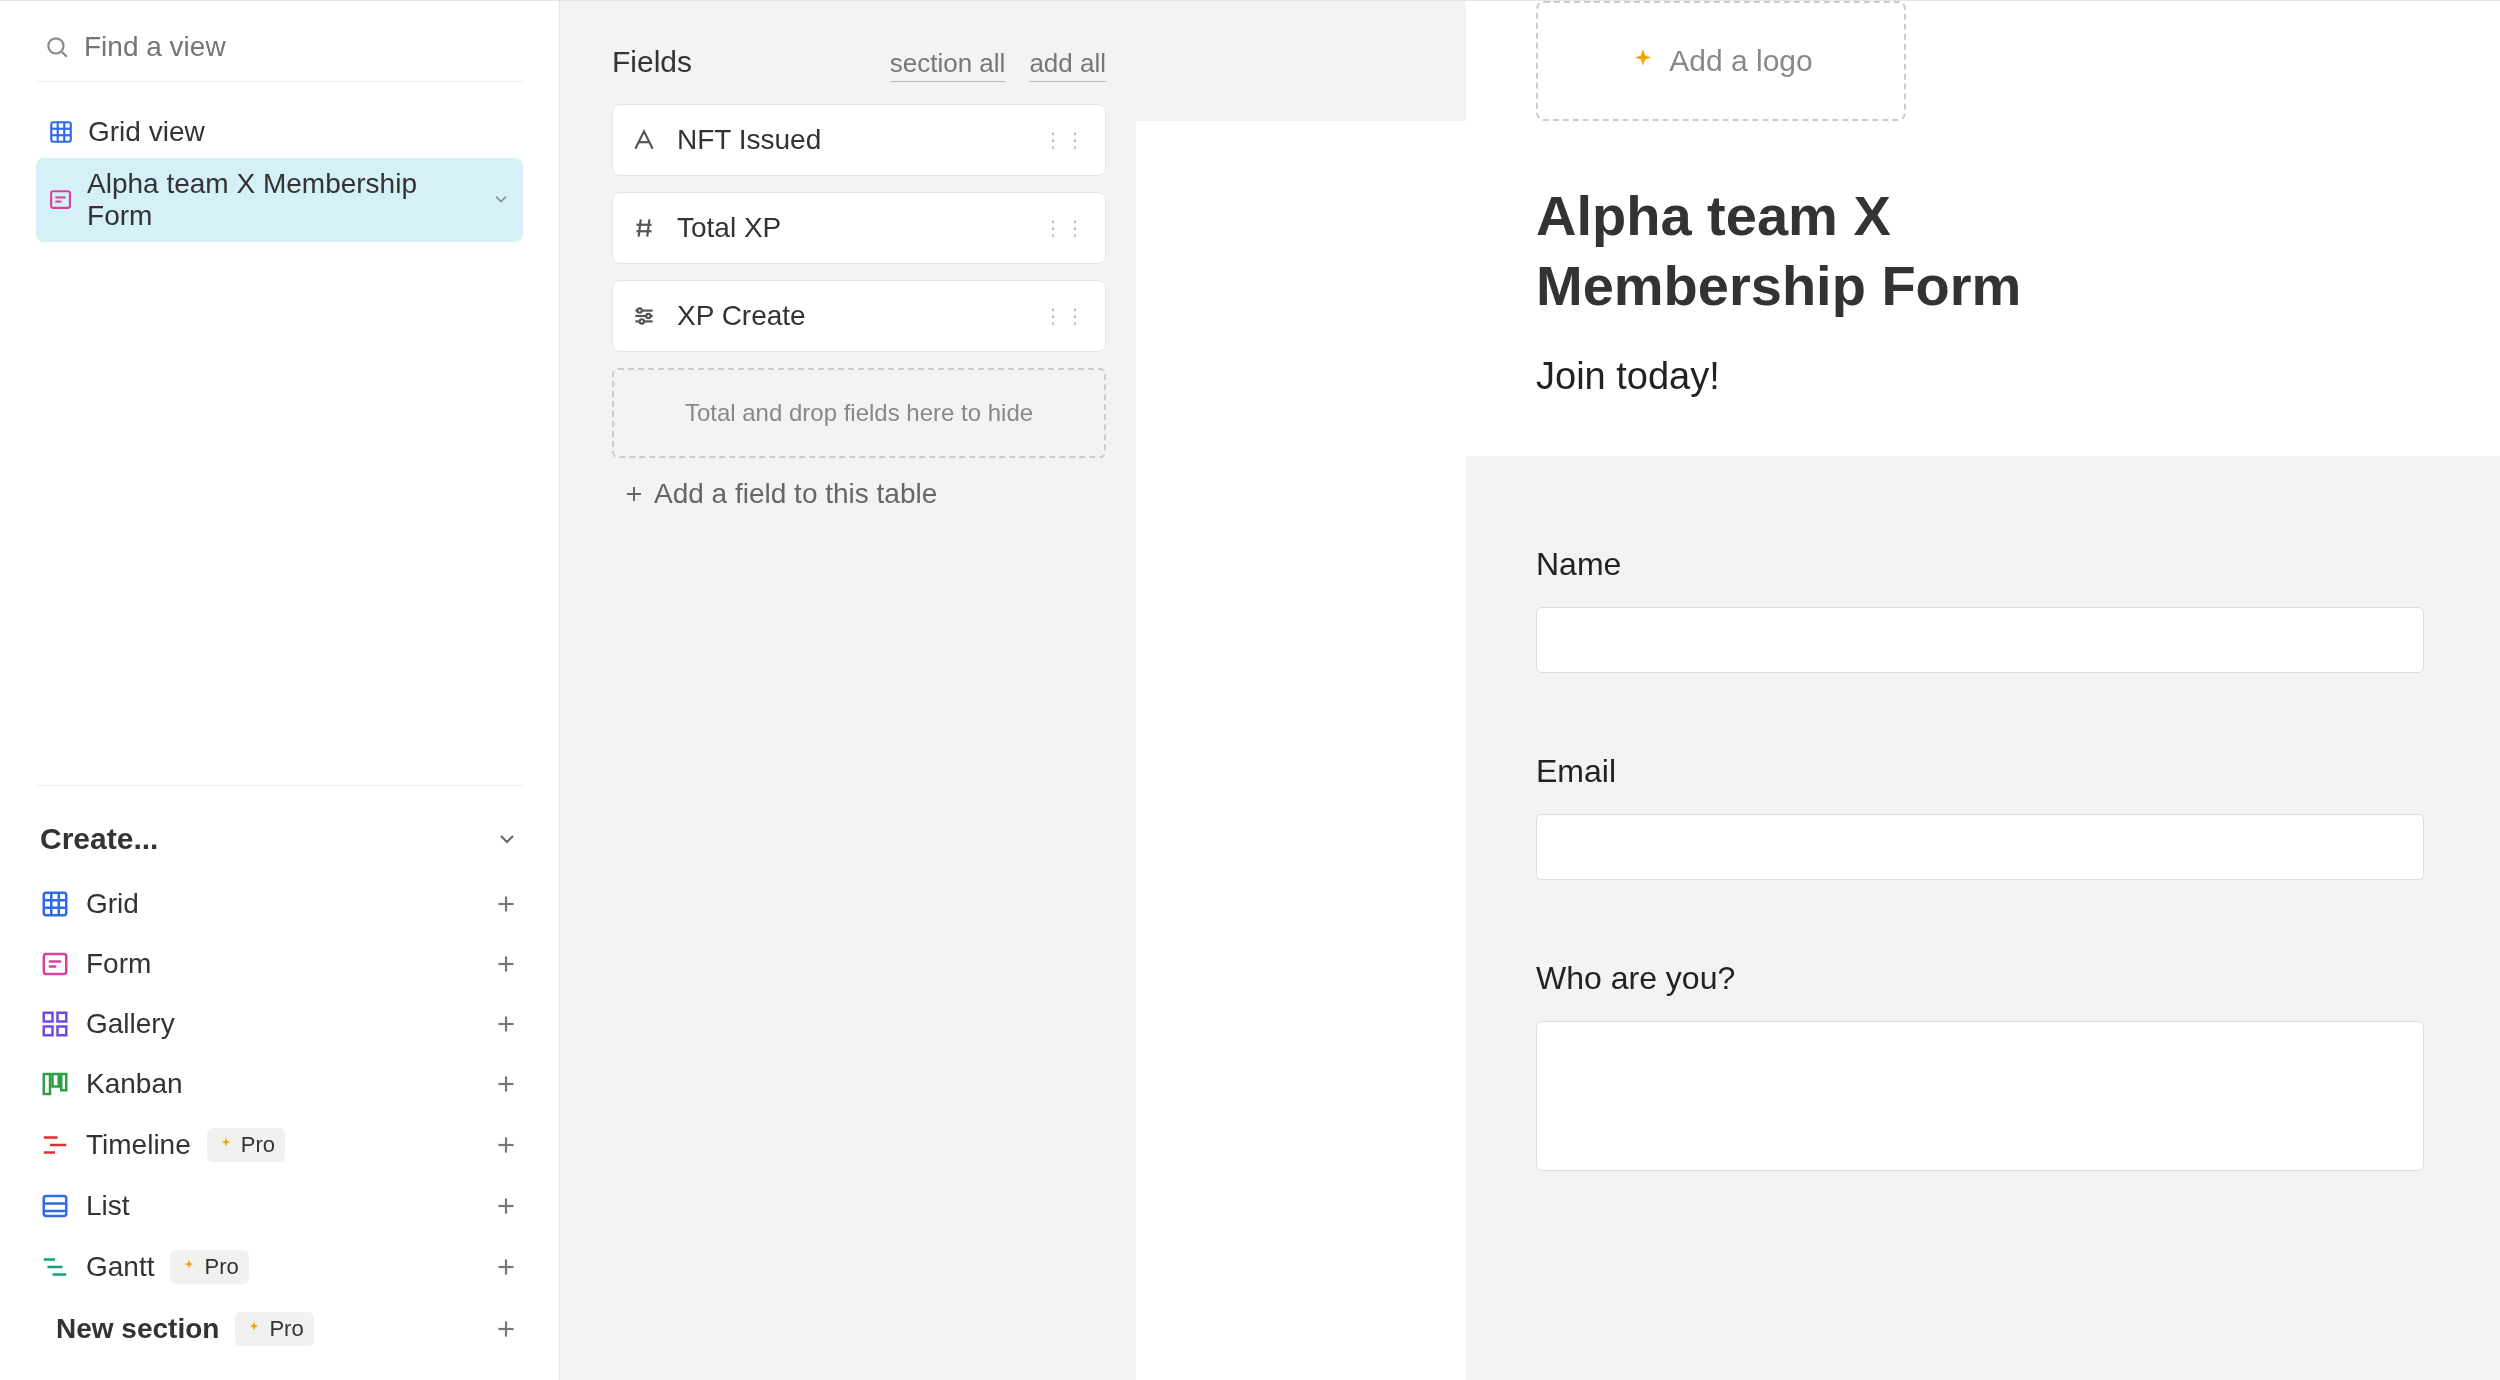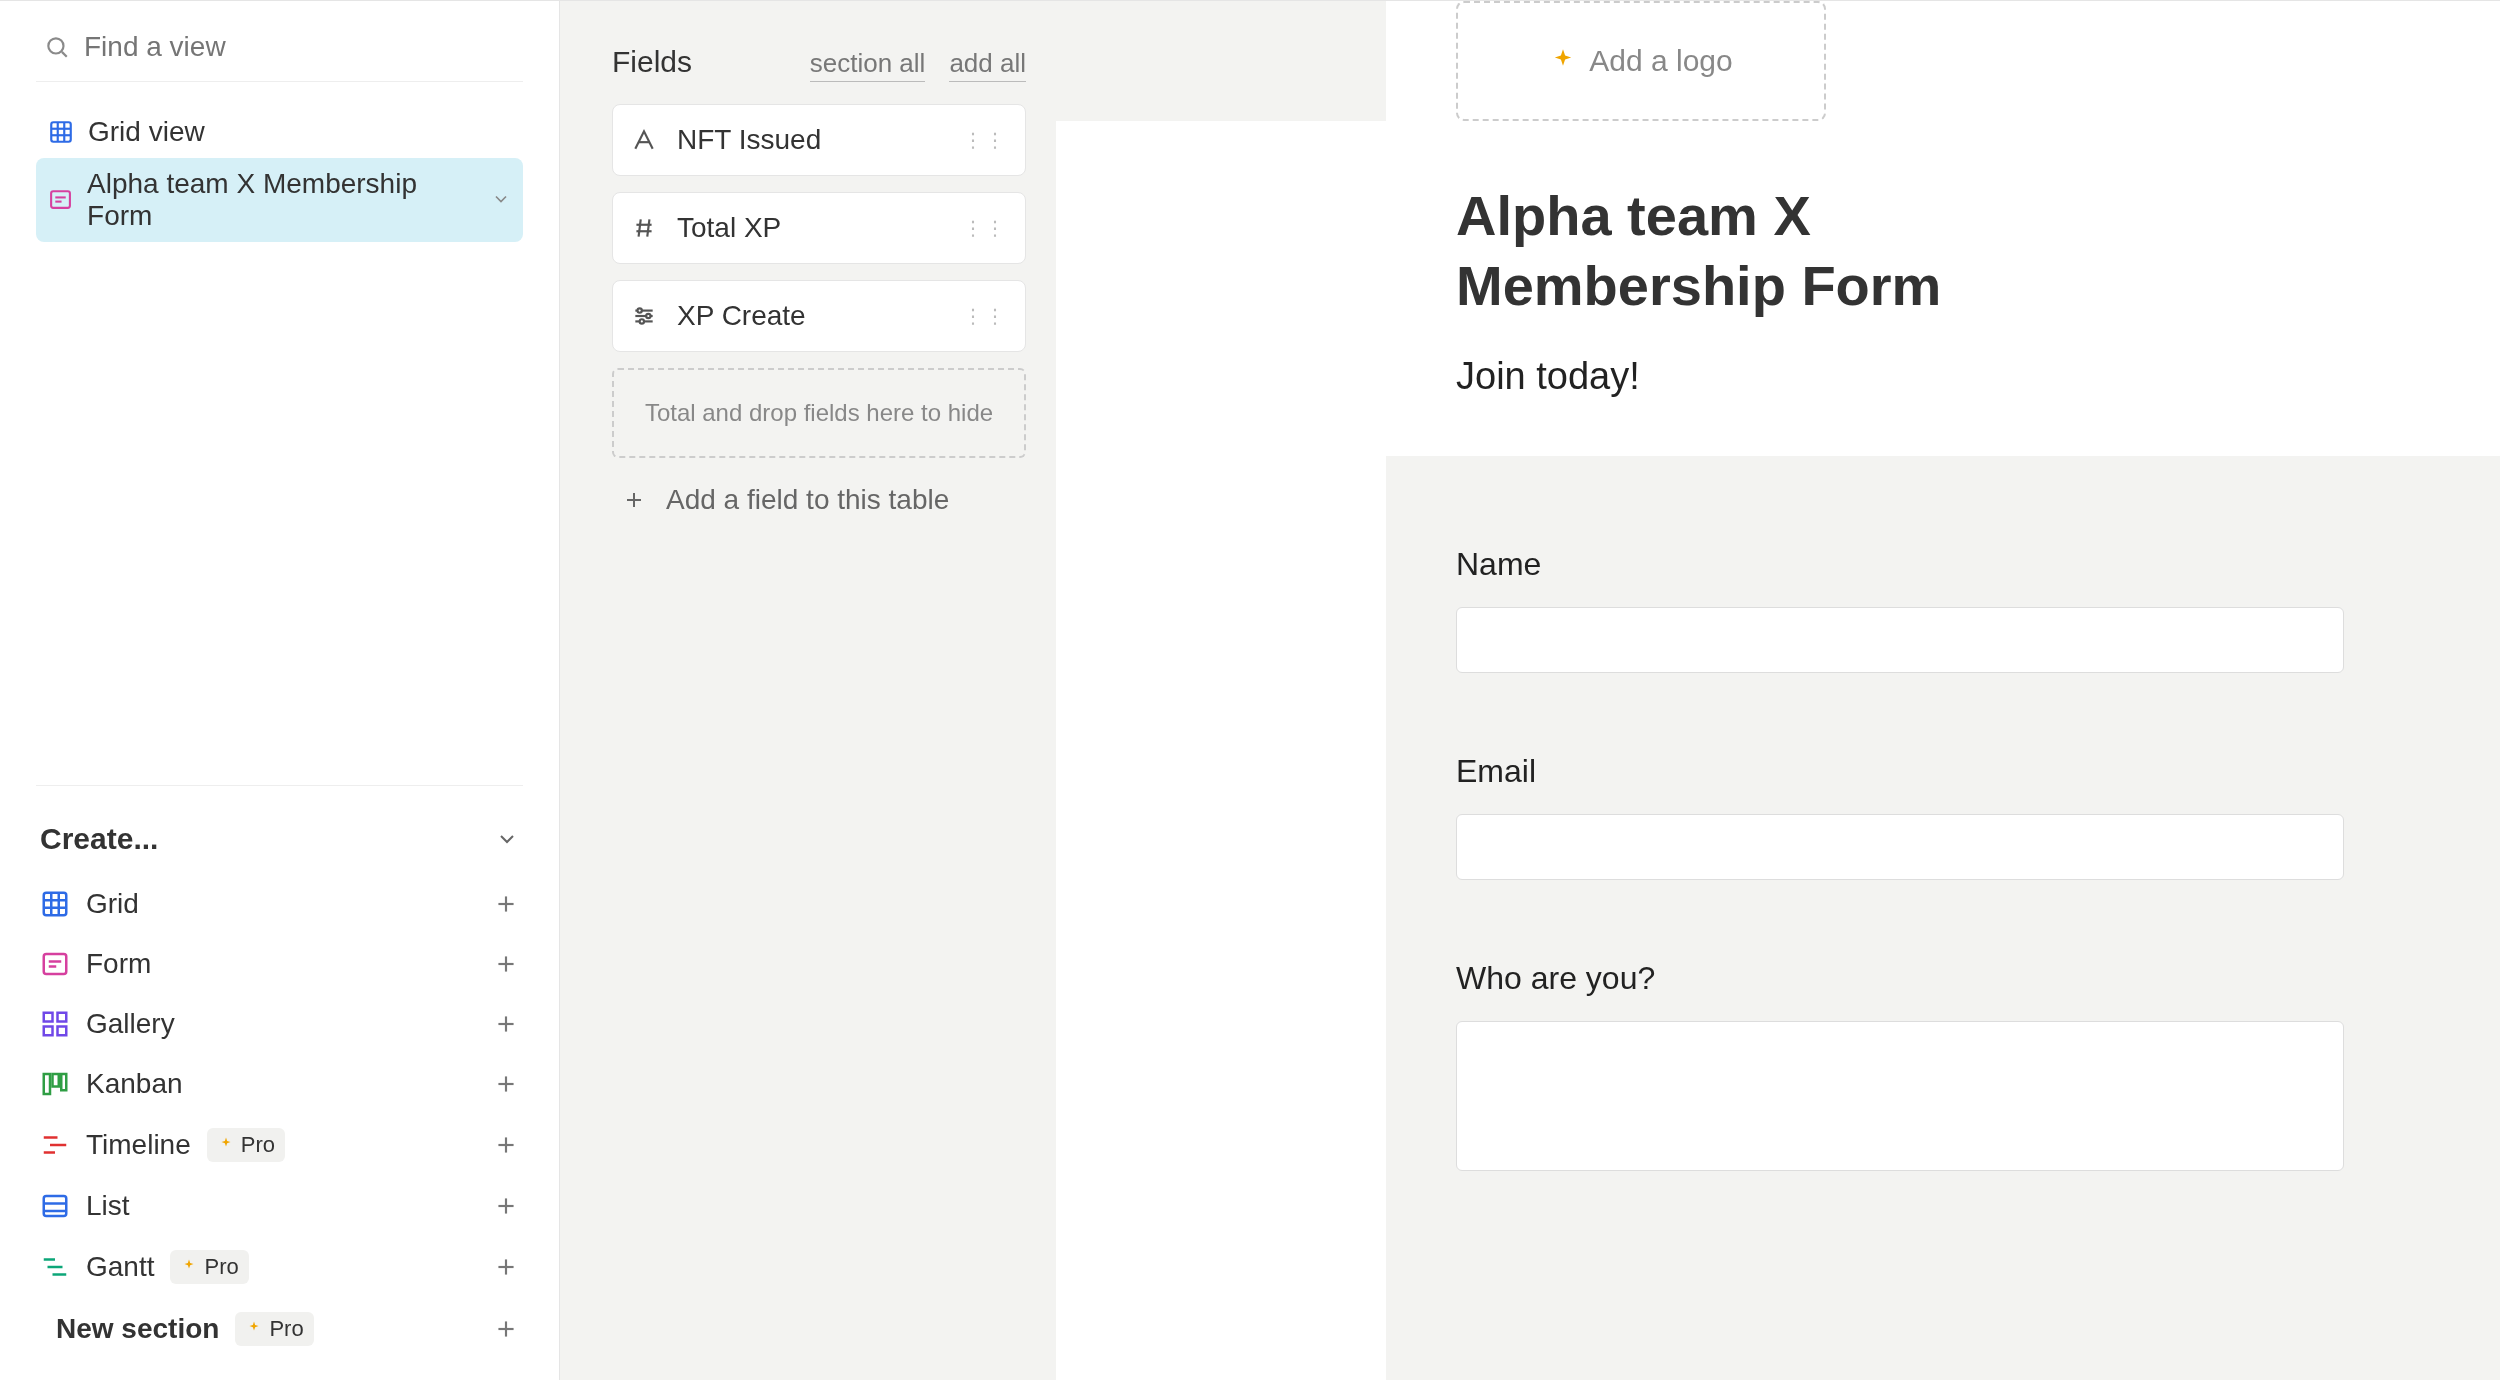--- a/index.html
+++ b/index.html
@@ -85,21 +85,21 @@
   font-size: 22px;
   display: inline-flex;
   align-items: center;
   gap: 6px;
 }
 .create-item .pro svg { width: 18px; height: 18px; }
 .create-item .plus { margin-left: auto; color: #777; width: 26px; height: 26px; }
 
 
 .fields-panel {
-  width: 496px;
+  width: 576px;
   background: #f3f3f1;
   padding: 44px 30px 30px 52px;
 }
 .fields-header {
   display: flex;
   align-items: baseline;
   justify-content: space-between;
   margin-bottom: 22px;
 }
 .fields-title { font-size: 30px; color: #333; }
@@ -133,24 +133,24 @@
   display: flex;
   align-items: center;
   justify-content: center;
   color: #888;
   font-size: 24px;
   margin-top: 8px;
 }
 .add-field {
   display: flex;
   align-items: center;
-  gap: 20px;
+  gap: 8px;
   color: #666;
   font-size: 28px;
-  margin-top: 26px;
+  margin-top: 20px;
   padding-left: 10px;
   cursor: pointer;
 }
 .add-field svg { width: 24px; height: 24px; }
 
 
 .blank-strip {
   width: 330px;
   background: #f3f3f1;
   position: relative;

